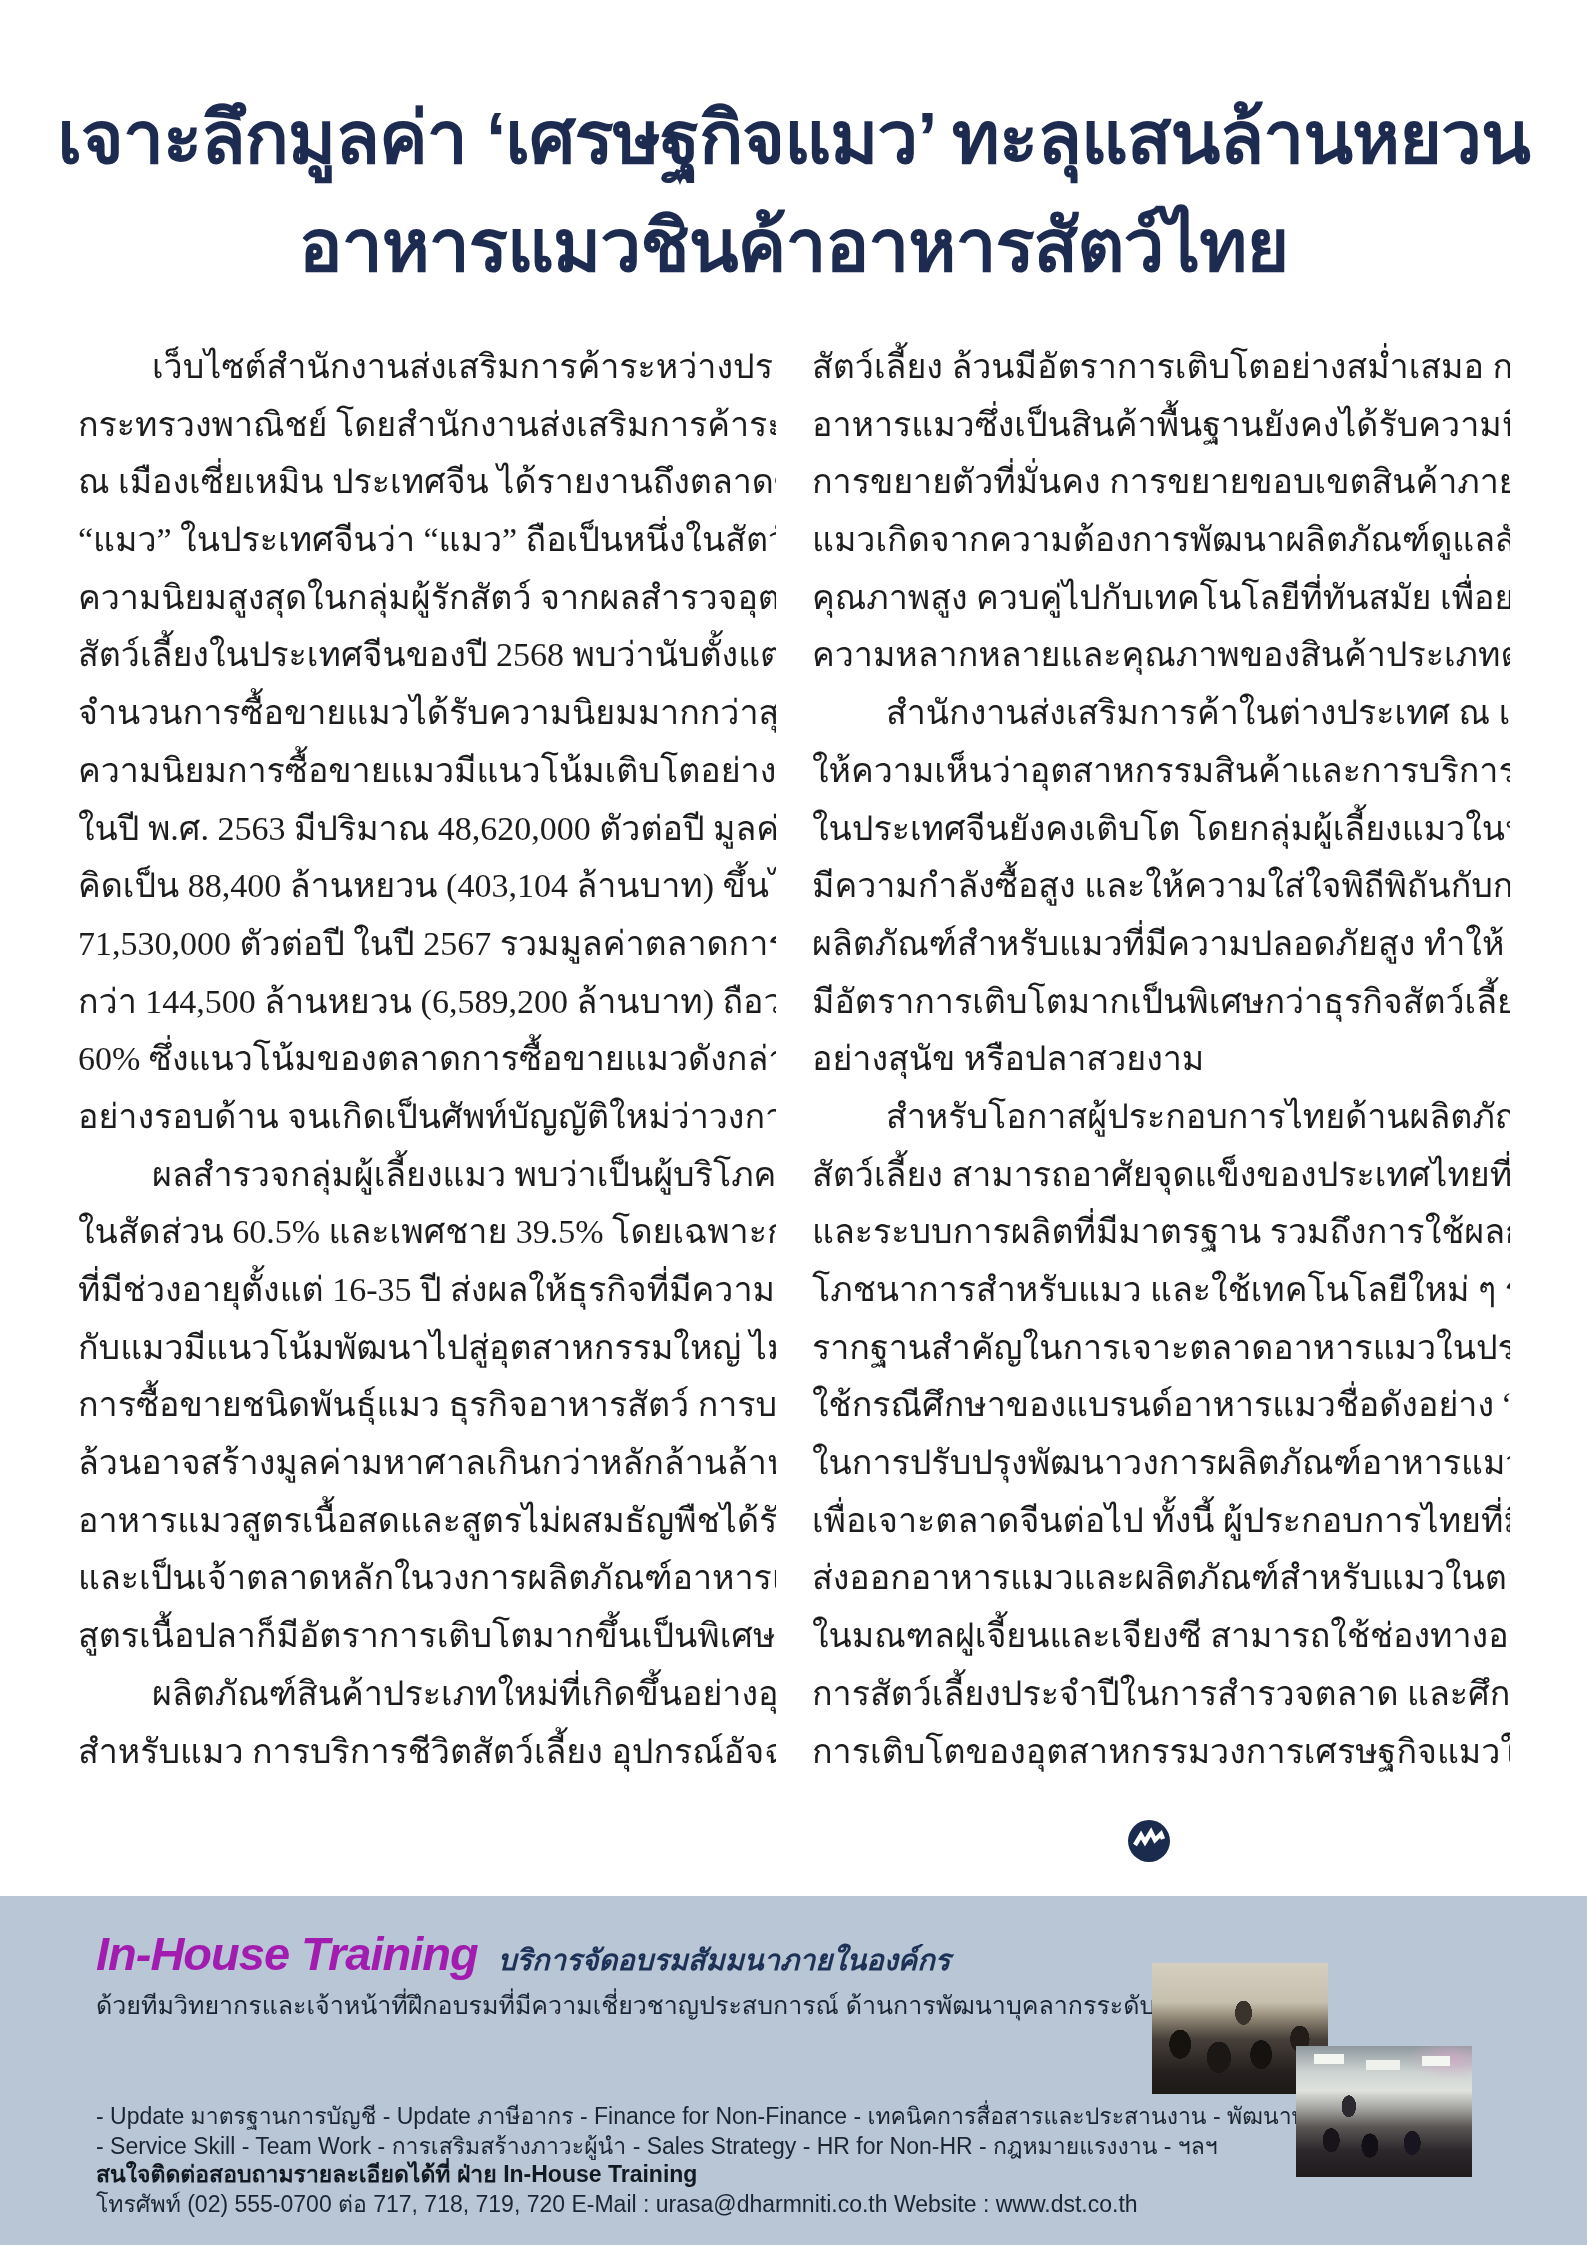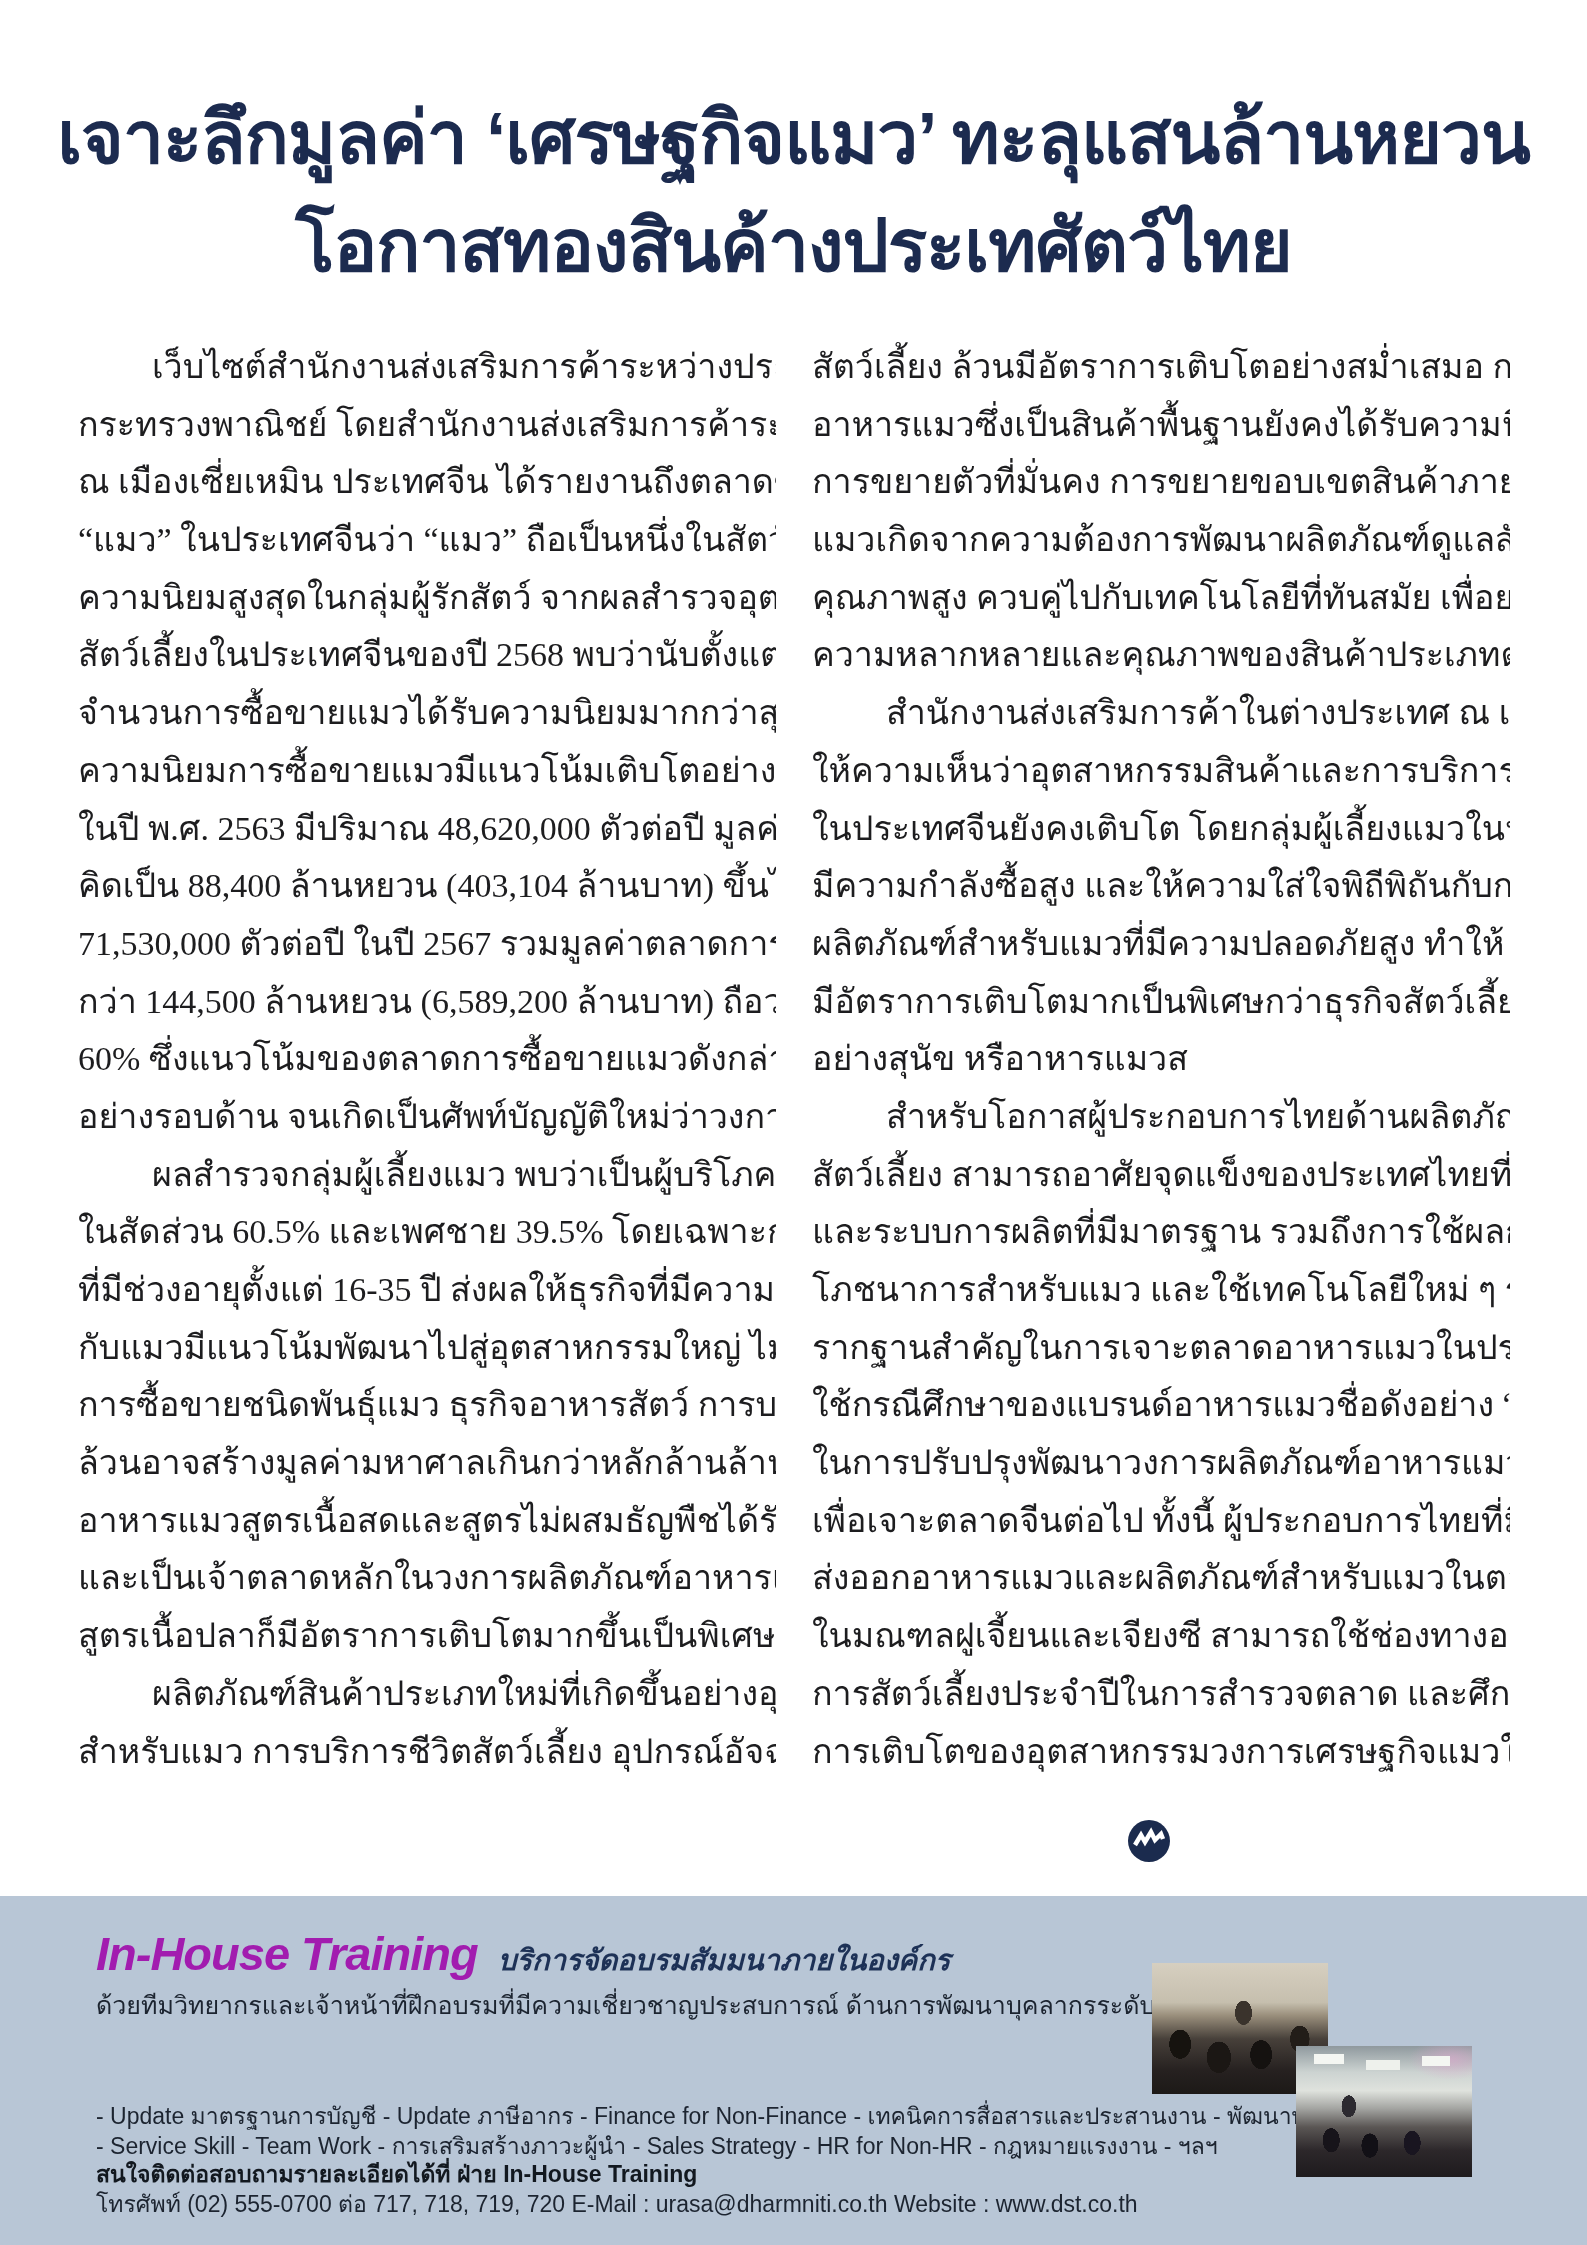--- a/index.html
+++ b/index.html
@@ -130,21 +130,21 @@
       linear-gradient(180deg, #8f999e 0%, #ccd3d1 20%, #dfe2dd 34%, #a2a3a0 48%, #5a5654 62%, #2c272a 80%, #1e1b1d 100%);
   }
 </style>
 </head>
 <body>
 
 <div class="page">
 
   <div class="headline">
     <div>เจาะลึกมูลค่า ‘เศรษฐกิจแมว’ ทะลุแสนล้านหยวน</div>
-    <div>โอกาสทองสินค้างประเทศัตว์ไทย</div>
+    <div>อาหารแมวชินค้าอาหารสัตว์ไทย</div>
   </div>
 
   <div class="columns">
     <div class="col">
 
     <div class="line indent">เว็บไซต์สำนักงานส่งเสริมการค้าระหว่างประเทศ</div>
         <div class="line">กระทรวงพาณิชย์ โดยสำนักงานส่งเสริมการค้าระหว่างประเทศ</div>
         <div class="line">ณ เมืองเซี่ยเหมิน ประเทศจีน ได้รายงานถึงตลาดซื้อ-ขาย</div>
         <div class="line">“แมว” ในประเทศจีนว่า “แมว” ถือเป็นหนึ่งในสัตว์เลี้ยงที่ได้รับ</div>
         <div class="line">ความนิยมสูงสุดในกลุ่มผู้รักสัตว์ จากผลสำรวจอุตสาหกรรม</div>
@@ -176,21 +176,21 @@
         <div class="line">การขยายตัวที่มั่นคง การขยายขอบเขตสินค้าภายในเศรษฐกิจ</div>
         <div class="line">แมวเกิดจากความต้องการพัฒนาผลิตภัณฑ์ดูแลสัตว์เลี้ยงที่มี</div>
         <div class="line">คุณภาพสูง ควบคู่ไปกับเทคโนโลยีที่ทันสมัย เพื่อยกระดับ</div>
         <div class="line end">ความหลากหลายและคุณภาพของสินค้าประเภทต่างๆ ต่อไป</div>
         <div class="line indent">สำนักงานส่งเสริมการค้าในต่างประเทศ ณ เมืองเซี่ยเหมิน</div>
         <div class="line">ให้ความเห็นว่าอุตสาหกรรมสินค้าและการบริการสำหรับแมว</div>
         <div class="line">ในประเทศจีนยังคงเติบโต โดยกลุ่มผู้เลี้ยงแมวในปัจจุบัน</div>
         <div class="line">มีความกำลังซื้อสูง และให้ความใส่ใจพิถีพิถันกับการเลือกใช้</div>
         <div class="line">ผลิตภัณฑ์สำหรับแมวที่มีความปลอดภัยสูง ทำให้ “เศรษฐกิจแมว”</div>
         <div class="line">มีอัตราการเติบโตมากเป็นพิเศษกว่าธุรกิจสัตว์เลี้ยงชนิดอื่น</div>
-        <div class="line end">อย่างสุนัข หรือาหารแมวส</div>
+        <div class="line end">อย่างสุนัข หรือปลาสวยงาม</div>
         <div class="line indent">สำหรับโอกาสผู้ประกอบการไทยด้านผลิตภัณฑ์สำหรับ</div>
         <div class="line">สัตว์เลี้ยง สามารถอาศัยจุดแข็งของประเทศไทยที่มีวัตถุดิบ</div>
         <div class="line">และระบบการผลิตที่มีมาตรฐาน รวมถึงการใช้ผลการวิจัยด้าน</div>
         <div class="line">โภชนาการสำหรับแมว และใช้เทคโนโลยีใหม่ ๆ ร่วมด้วย เพื่อเป็น</div>
         <div class="line">รากฐานสำคัญในการเจาะตลาดอาหารแมวในประเทศจีน โดยอาจ</div>
         <div class="line">ใช้กรณีศึกษาของแบรนด์อาหารแมวชื่อดังอย่าง “เซียนหล่าง”</div>
         <div class="line">ในการปรับปรุงพัฒนาวงการผลิตภัณฑ์อาหารแมวในประเทศไทย</div>
         <div class="line">เพื่อเจาะตลาดจีนต่อไป ทั้งนี้ ผู้ประกอบการไทยที่มีความสนใจ</div>
         <div class="line">ส่งออกอาหารแมวและผลิตภัณฑ์สำหรับแมวในตลาดจีนโดยเฉพาะ</div>
         <div class="line">ในมณฑลฝูเจี้ยนและเจียงซี สามารถใช้ช่องทางอย่างนิทรรศ</div>

